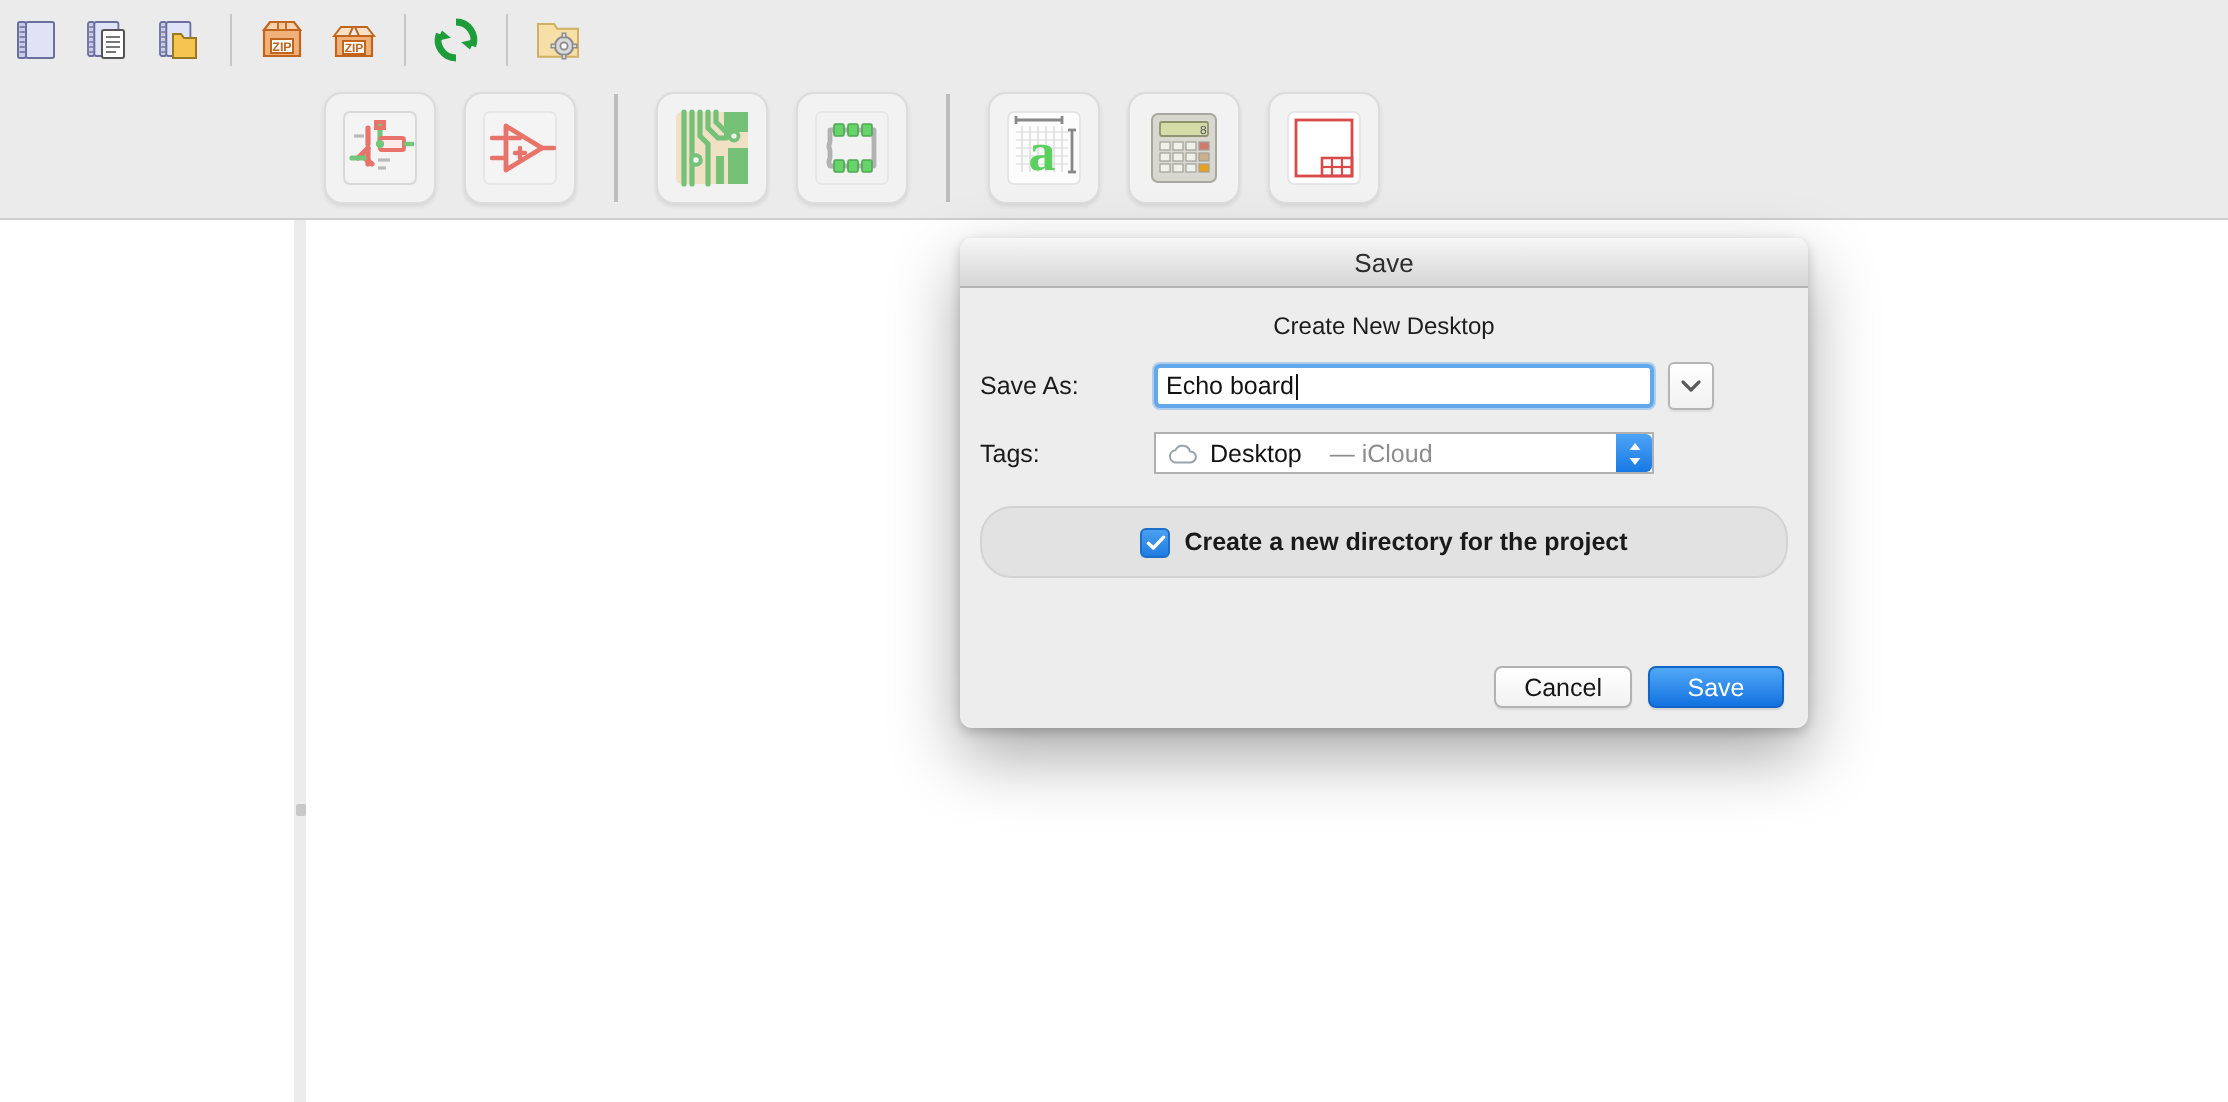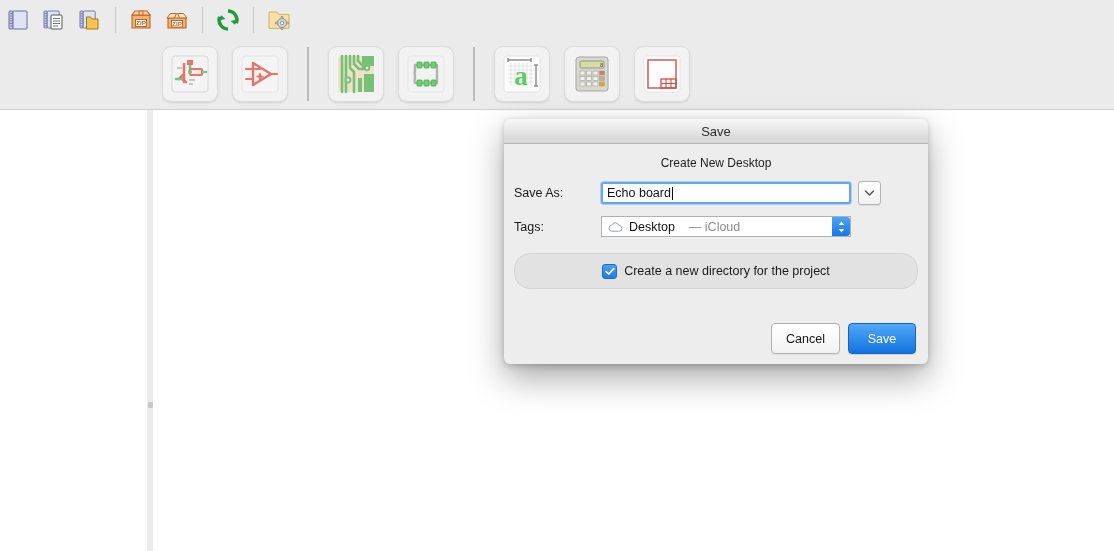--- a/index.html
+++ b/index.html
@@ -58,21 +58,21 @@
     position: absolute; left: 1px; top: 292px; width: 5px; height: 6px;
     background: #c8c8c8; border-radius: 1px;
   }
   .main-area {
     position: absolute; left: 153px; top: 110px; width: 961px; height: 441px;
     background: #ffffff;
   }
 
   
   .dialog {
-    position: absolute; left: 504px; top: 119px;
+    position: absolute; left: 480px; top: 119px;
     width: 424px; height: 245px;
     background: #ededed;
     border-radius: 6px;
     box-shadow: 0 14px 34px rgba(0,0,0,0.34), 0 2px 6px rgba(0,0,0,0.20);
     overflow: hidden;
   }
   .dlg-titlebar {
     height: 24px;
     background: linear-gradient(to bottom, #f7f7f7 0%, #e4e4e4 55%, #d6d6d6 100%);
     border-bottom: 1px solid #b4b4b4;
@@ -145,37 +145,37 @@
     display: flex; flex-direction: column;
     align-items: center; justify-content: center;
   }
 
   .checkbox-band {
     margin: 16px 10px 0 10px;
     height: 34px;
     background: #e2e2e2;
     border: 1px solid #d3d3d3;
     border-radius: 16px;
-    display: flex; align-items: center; justify-content: center;
+    display: flex; align-items: center; justify-content: center; font-weight: bold;
   }
   .chk {
     width: 13px; height: 13px; border-radius: 3px;
     background: linear-gradient(to bottom,#4c9ff0,#1f7de2);
     border: 1px solid #1c6fc9;
     display: flex; align-items: center; justify-content: center;
     margin-right: 7px;
   }
   .chk-label { font-size: 12.5px; color: #1a1a1a; }
 
   .dlg-buttons {
     position: absolute; right: 12px; bottom: 10px;
     display: flex; align-items: center;
   }
   .btn {
-    height: 31px; min-width: 68px; padding: 0 14px;
+    height: 21px; min-width: 68px; padding: 0 14px;
     border-radius: 4px; font-size: 12.5px;
     display: flex; align-items: center; justify-content: center;
     box-sizing: border-box;
   }
   .btn-cancel {
     background: linear-gradient(to bottom,#ffffff,#f2f2f2);
     border: 1px solid #b2b2b2; color: #151515;
     box-shadow: 0 1px 1px rgba(0,0,0,0.07);
   }
   .btn-save {

